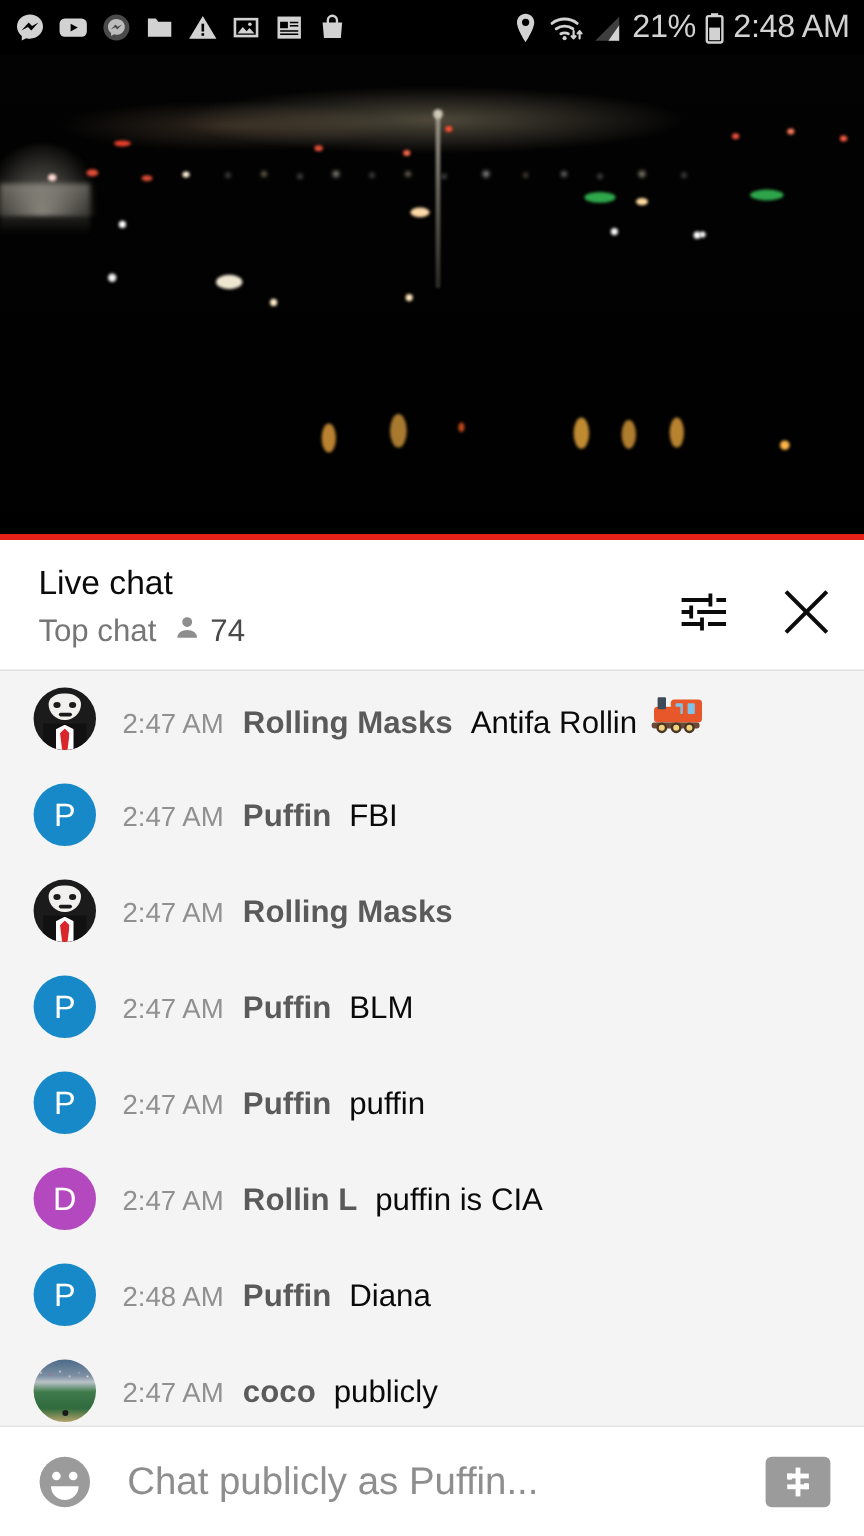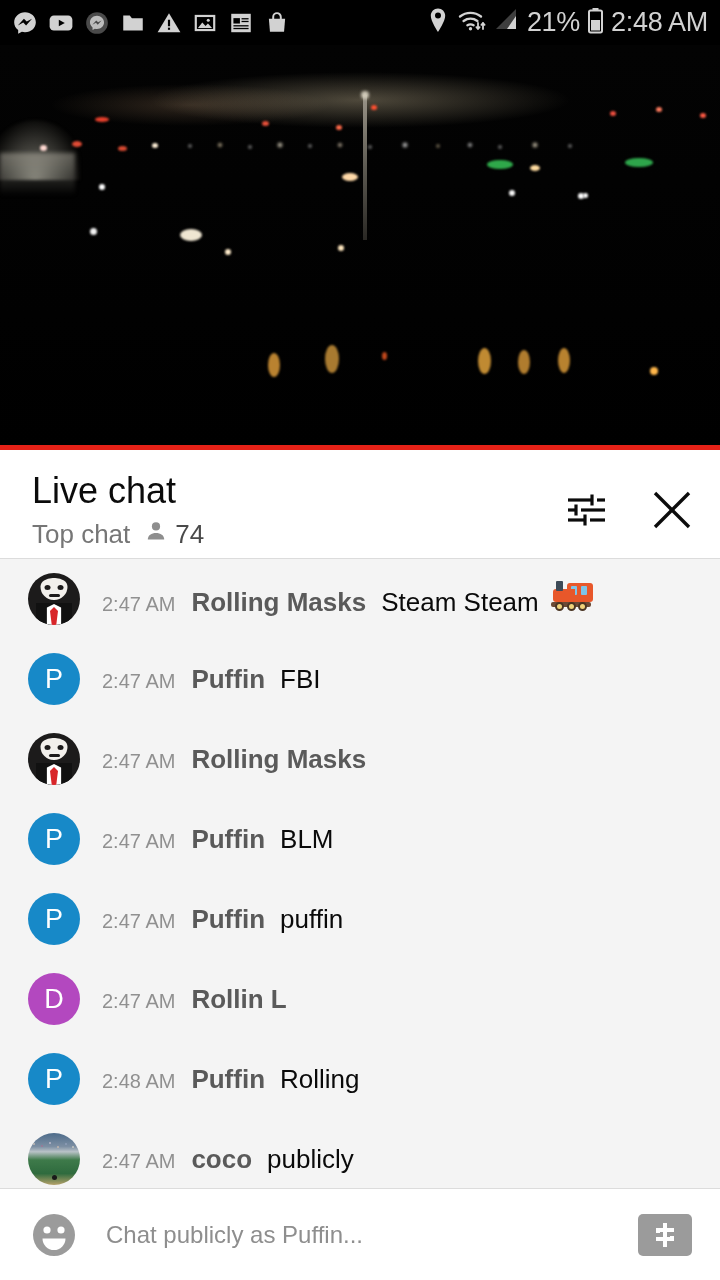--- a/index.html
+++ b/index.html
@@ -12,21 +12,21 @@
 
   
   .statusbar{
     position:absolute; top:0; left:0;
     width:720px; height:45px;
     background:#000;
     display:flex; align-items:center;
     padding:0 12px;
   }
   .sb-left{ display:flex; align-items:center; gap:10px; }
-  .sb-right{ display:flex; align-items:flex-start; gap:7px; margin-left:auto; }
+  .sb-right{ display:flex; align-items:flex-end; gap:7px; margin-left:auto; }
   .sb-icon{ display:flex; align-items:center; justify-content:center; }
   .sb-text{
     color:#d2d2d2; font-size:27px; letter-spacing:-0.3px;
     font-family:"Liberation Sans", sans-serif;
   }
 
   
   .video{
     position:absolute; top:45px; left:0;
     width:720px; height:405px;
@@ -93,24 +93,24 @@
 
   
   .chat-header{
     position:absolute; top:450px; left:0;
     width:720px; height:108px;
     background:#fff;
     display:flex; align-items:flex-start;
     padding:20px 22px 0 32px;
   }
   .ch-titles{ display:flex; flex-direction:column; }
-  .ch-title{ font-size:36px; color:#0b0b0b; line-height:1.15; font-weight:400; }
+  .ch-title{ font-size:28px; color:#0b0b0b; line-height:1.15; font-weight:400; }
   .ch-sub{ display:flex; align-items:center; gap:14px; margin-top:8px; }
   .ch-sub-text{ font-size:26px; color:#767676; }
-  .ch-viewers{ display:flex; gap:7px; }
+  .ch-viewers{ display:flex; align-items:center; gap:7px; }
   .ch-viewcount{ font-size:26px; color:#4a4a4a; }
   .ch-actions{ display:flex; align-items:center; gap:34px; margin-left:auto; margin-top:14px; }
   .ch-btn{ display:flex; align-items:center; justify-content:center; width:52px; height:52px; cursor:pointer; }
 
   
   .chat-list{
     position:absolute; top:558px; left:0;
     width:720px; height:630px;
     background:#f4f4f4;
     border-top:1px solid #dcdcdc;
@@ -167,21 +167,21 @@
       radial-gradient(circle 2px at 45px 8px,#e5dfce,rgba(0,0,0,0) 70%);
   }
   .photo-ball{
     position:absolute; bottom:5px; left:24px; width:5px; height:5px;
     background:#1a1a1a; border-radius:50%;
   }
   .msg-body{
     display:flex; align-items:baseline; margin-left:22px;
     white-space:nowrap;
   }
-  .msg-time{ font-size:20px; color:#909090; }
+  .msg-time{ font-size:23px; color:#909090; }
   .msg-author{ font-size:26px; color:#5a5a5a; font-weight:bold; margin-left:16px; }
   .msg-text{ font-size:26px; color:#0a0a0a; margin-left:15px; }
 
   
   .train{
     display:inline-block; position:relative;
     width:44px; height:30px; vertical-align:-6px; margin-left:10px;
   }
   .train-body{
     position:absolute; right:0; top:2px; width:26px; height:19px;
@@ -214,21 +214,21 @@
     width:720px; height:92px; background:#fff;
     border-top:1px solid #dcdcdc;
     display:flex; align-items:center; padding:0 28px;
   }
   .emoji-btn{
     width:52px; height:52px; flex:0 0 52px;
     display:flex; align-items:center; justify-content:center; cursor:pointer;
   }
   .chat-input{
     flex:1; margin-left:26px; border:none; outline:none;
-    font-size:24px; color:#8e8e8e; background:transparent;
+    font-size:32px; color:#8e8e8e; background:transparent;
     font-family:"Liberation Sans", sans-serif;
   }
   .chat-input::placeholder{ color:#8e8e8e; opacity:1; }
   .superchat-btn{
     width:54px; height:42px; flex:0 0 54px;
     background:#9b9b9b; border-radius:5px;
     display:flex; align-items:center; justify-content:center; cursor:pointer;
     margin-left:12px;
   }
 </style>
@@ -416,21 +416,21 @@
           <span class="mask-eye r"></span>
         <span class="mask-mouth"></span>
       </div>
       <div class="suit-collar"></div>
       <div class="shirt"></div>
       <div class="tie"></div>
     </div>
     <div class="msg-body">
       <span class="msg-time">2:47 AM</span>
       <span class="msg-author">Rolling Masks</span>
-      <span class="msg-text">Steam Steam</span>
+      <span class="msg-text">Antifa Rollin</span>
       <span class="train">
         <span class="train-body"></span>
         <span class="train-win a"></span>
           <span class="train-win b"></span>
         <span class="train-nose"></span>
         <span class="train-stack"></span>
         <span class="train-base"></span>
         <span class="train-wheel w1"></span>
           <span class="train-wheel w2"></span>
           <span class="train-wheel w3"></span>
@@ -488,31 +488,32 @@
     </div>
   </div>
 
   <div class="msg">
     <div class="avatar" style="background:#b348bf;">
       <span>D</span>
     </div>
     <div class="msg-body">
       <span class="msg-time">2:47 AM</span>
       <span class="msg-author">Rollin L</span>
+      <span class="msg-text">puffin is CIA</span>
     </div>
   </div>
 
   <div class="msg">
     <div class="avatar" style="background:#1789c8;">
       <span>P</span>
     </div>
     <div class="msg-body">
       <span class="msg-time">2:48 AM</span>
       <span class="msg-author">Puffin</span>
-      <span class="msg-text">Rolling</span>
+      <span class="msg-text">Diana</span>
     </div>
   </div>
 
   <div class="msg">
     <div class="avatar img-photo">
       <span class="photo-crowd"></span>
       <span class="photo-ball"></span>
     </div>
     <div class="msg-body">
       <span class="msg-time">2:47 AM</span>

